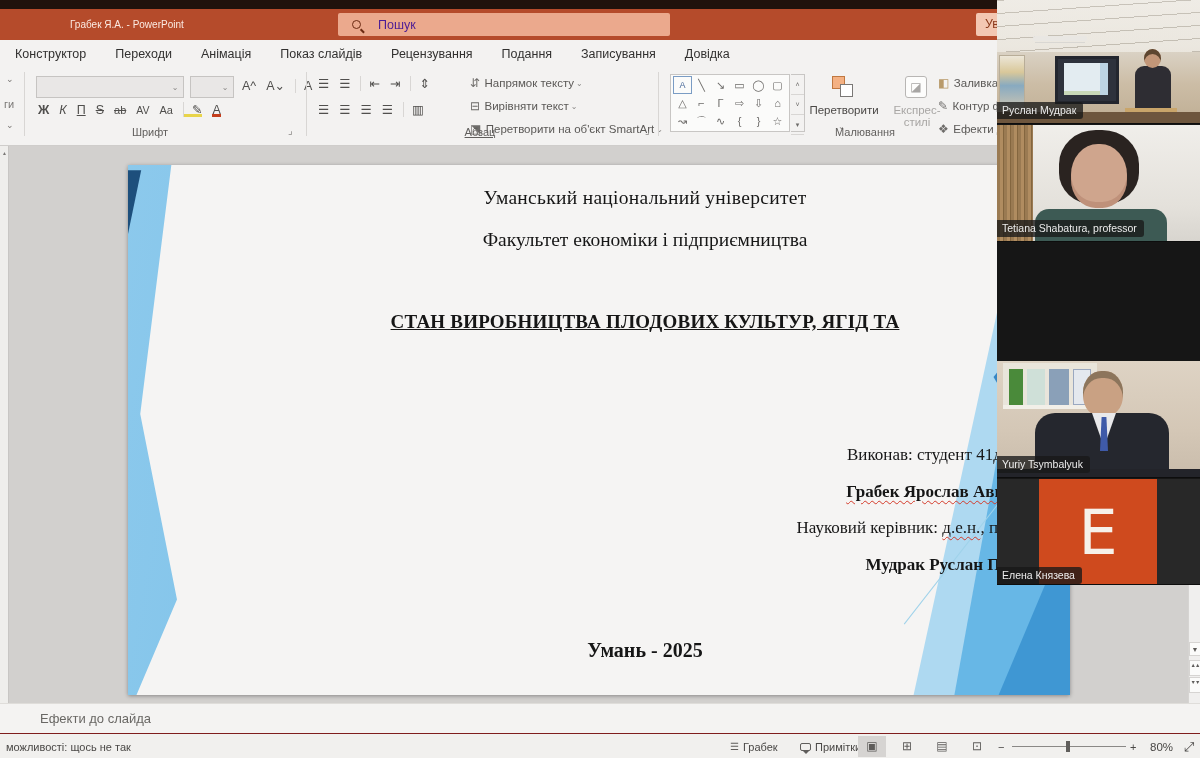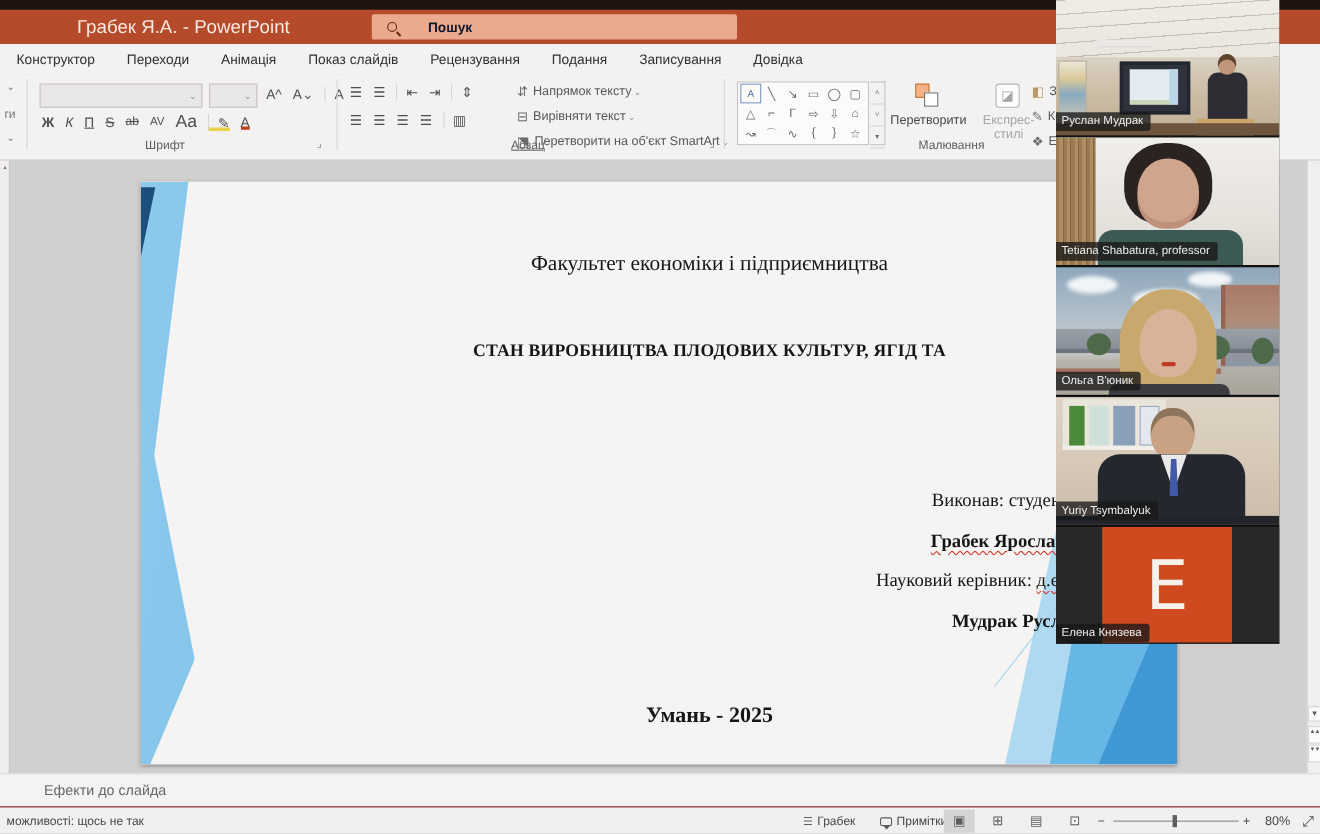--- a/index.html
+++ b/index.html
@@ -3,25 +3,25 @@
 <meta charset="utf-8">
 <style>
   * { margin:0; padding:0; box-sizing:border-box; }
   html,body { width:1200px; height:758px; overflow:hidden; }
   body { font-family:"Liberation Sans", sans-serif; position:relative; background:#d2d0ce; }
   .abs { position:absolute; }
 
   
   #top-strip { left:0; top:0; width:1200px; height:9px; background:#20120c; }
   #titlebar { left:0; top:9px; width:1200px; height:31px; background:#b54b2b; }
-  #tb-title { left:70px; top:0; height:27px; line-height:31px; color:#fbeae2; font-size:17px; }
+  #tb-title { left:70px; top:0; height:27px; line-height:31px; color:#fbeae2; font-size:10px; }
   #search-box { left:338px; top:4px; width:332px; height:23px; background:#eba98d; border-radius:2px; display:flex; align-items:center; }
   .mag { width:9px; height:9px; border:1.6px solid #6b2a12; border-radius:50%; margin-left:14px; position:relative; flex:none; }
   .mag::after { content:""; position:absolute; width:5px; height:1.6px; background:#6b2a12; transform:rotate(45deg); left:7px; top:9px; }
-  #search-ph { margin-left:28px; color:#0f172a; font-size:12.5px;font-weight:bold; }
+  #search-ph { margin-left:17px; color:#4c1d95; font-size:12.5px; }
   #signin-btn { left:976px; top:4px; width:44px; height:23px; background:#f3c7b2; border-radius:2px; color:#8a3a1c; font-size:12.5px; text-align:left; padding:4px 0 0 9px; }
 
   
   #tabsbar { left:0; top:40px; width:1200px; height:28px; background:#f3f2f1; display:flex; align-items:center; padding-left:15px; gap:29px; }
   .rtab { font-size:12.5px; color:#323130; white-space:nowrap; }
 
   
   #ribbon { left:0; top:68px; width:1200px; height:78px; background:#f3f2f1; border-bottom:1px solid #cfcdcb; }
   .gdiv { position:absolute; top:4px; height:64px; width:1px; background:#d8d6d4; }
   .glabel { position:absolute; top:58px; font-size:11px; color:#605e5c; text-align:center; }
@@ -55,21 +55,21 @@
   #dec-right { right:0; top:0; width:170px; height:530px; overflow:hidden; }
   #dec-r1 { left:0; top:0; width:170px; height:530px; background:#aed9f1; clip-path:polygon(76% 0,100% 0,100% 100%,8% 100%); }
   #dec-r2 { left:0; top:0; width:170px; height:530px; background:#5fb2e4; opacity:.9; clip-path:polygon(88% 0,100% 0,100% 100%,32% 100%); }
   #dec-r3 { left:0; top:0; width:170px; height:530px; background:#2277bb; opacity:.85; clip-path:polygon(55% 40%,100% 22%,100% 64%); }
   #dec-r4 { left:0; top:0; width:170px; height:530px; background:#3f97d3; clip-path:polygon(58% 100%,100% 68%,100% 100%); }
   #dec-line { left:-40px; top:368px; width:230px; height:1px; background:#9fd2ea; transform:rotate(-52deg); }
 
   .stext { position:absolute; left:100px; right:8px; text-align:center; font-family:"Liberation Serif", serif; color:#161616; }
   #sl-uni { top:22px; font-size:19.5px; letter-spacing:.3px; }
   #sl-fac { top:64px; font-size:19.5px; }
-  #sl-t1 { top:146px; font-size:16px; font-weight:bold; letter-spacing:.2px; }
+  #sl-t1 { top:146px; font-size:19px; font-weight:bold; letter-spacing:.2px;text-decoration:underline; }
   #sl-t2 { top:189px; font-size:21.5px; font-weight:bold; letter-spacing:.2px; }
   .scred { position:absolute; left:300px; right:44px; text-align:right; font-family:"Liberation Serif", serif; font-size:17px; color:#161616; }
   #sl-c1 { top:280px; }
   #sl-c2 { top:317px; font-weight:bold; text-decoration:underline wavy #d43a2a 1px; text-underline-offset:3px; }
   #sl-c3 { top:353px; }
   #sl-c3 .wavy { text-decoration:underline wavy #d43a2a 1px; text-underline-offset:3px; }
   #sl-c4 { top:390px; font-weight:bold; }
   #sl-foot { top:474px; font-size:20px; font-weight:bold; }
 
   #vscroll { position:absolute; left:1188px; top:0; width:12px; height:557px; background:#f0efee; border-left:1px solid #d6d4d2; }
@@ -86,21 +86,21 @@
   .sb { position:absolute; top:0; height:25px; display:flex; align-items:center; gap:4px; }
   .sbic { font-size:10px; color:#5f5d5b; }
   .bubble { width:11px; height:8px; border:1.2px solid #5f5d5b; border-radius:2px; position:relative; }
   .bubble::after { content:""; position:absolute; left:2px; top:7px; border:3px solid transparent; border-top-color:#5f5d5b; }
   .viewbtn { position:absolute; top:2px; width:28px; height:21px; text-align:center; line-height:21px; font-size:12px; color:#5f5d5b; }
   .viewbtn.active { background:#d6d4d2; }
   #zoom-track { position:absolute; left:1012px; top:12px; width:114px; height:1px; background:#8a8886; }
   #zoom-thumb { position:absolute; left:1066px; top:7px; width:4px; height:11px; background:#605e5c; }
 
   
-  #vpanel { left:960px; top:0; width:203px; height:585px; background:#161616; z-index:50; }
+  #vpanel { left:997px; top:0; width:203px; height:585px; background:#161616; z-index:50;border-radius:29px; }
   .tile { position:absolute; left:0; width:203px; overflow:hidden; background:#222; border-bottom:1px solid #0d0d0d; }
   .vlabel { position:absolute; left:0; bottom:4px; background:rgba(24,24,24,.78); color:#ececec; font-size:10.5px; padding:2px 7px 3px 5px; border-radius:0 3px 3px 0; white-space:nowrap; z-index:5; }
   .ph { position:absolute; }
 
   
   #t1 { top:0; height:124px; background:linear-gradient(180deg,#e6e1d9 0%,#dcd5c9 38%,#ccbda6 68%,#bfae94 100%); }
   #t1-ceiling { left:0; top:0; width:203px; height:52px; background:repeating-linear-gradient(176deg,rgba(175,170,160,.55) 0 1px,rgba(245,243,238,.6) 1px 13px); }
   #t1-floor { left:0; top:112px; width:203px; height:12px; background:#6e563e; }
   #t1-banner { left:2px; top:55px; width:26px; height:56px; background:linear-gradient(180deg,#ece6d8 0%,#d9c89a 30%,#88aac0 55%,#cfc6b2 100%); border:1px solid #b8ad98; }
   #t1-proj { left:36px; top:36px; width:54px; height:5px; background:#e9e7e3; border-radius:2px; box-shadow:0 4px 0 -2px #d9d7d3; }
@@ -182,21 +182,21 @@
     <span class="fbtn">A⌄</span>
     <span class="fbtn" style="border-left:1px solid #d8d6d4;padding-left:8px;">A</span>
   </div>
   <div class="btnrow" style="left:38px;top:34px;">
     <span class="fbtn" style="font-weight:bold;">Ж</span>
     <span class="fbtn" style="font-style:italic;">К</span>
     <span class="fbtn" style="text-decoration:underline;">П</span>
     <span class="fbtn" style="text-decoration:line-through;">S</span>
     <span class="fbtn" style="text-decoration:line-through;font-size:11px;">ab</span>
     <span class="fbtn" style="font-size:10.5px;">AV</span>
-    <span class="fbtn" style="font-size:16px;">Aa</span>
+    <span class="fbtn" style="font-size:11px;">Aa</span>
     <span class="fbtn" style="border-left:1px solid #d8d6d4;padding-left:8px;box-shadow:inset 0 -3px 0 #e8d44a;">✎</span>
     <span class="fbtn" style="box-shadow:inset 0 -3px 0 #c43e1c;">A</span>
   </div>
   <div class="glabel" style="left:100px;width:100px;">Шрифт</div>
   <div class="launch" style="left:288px;">⌟</div>
   <div class="gdiv" style="left:306px;"></div>
 
   <div class="btnrow" style="left:318px;top:8px;">
     <span class="fbtn ric">☰</span>
     <span class="fbtn ric">☰</span>
@@ -289,20 +289,21 @@
   <div id="slide">
     <div class="decor" id="dec-left1"></div>
     <div class="decor" id="dec-left2"></div>
     <div class="decor" id="dec-right">
       <div class="decor" id="dec-r1"></div>
       <div class="decor" id="dec-r2"></div>
       <div class="decor" id="dec-r3"></div>
       <div class="decor" id="dec-r4"></div>
       <div class="decor" id="dec-line"></div>
     </div>
+    <div class="stext" id="sl-uni">Уманський національний університет</div>
     <div class="stext" id="sl-fac">Факультет економіки і підприємництва</div>
     <div class="stext" id="sl-t1">СТАН ВИРОБНИЦТВА ПЛОДОВИХ КУЛЬТУР, ЯГІД ТА</div>
     <div class="scred" id="sl-c1">Виконав: студент 41дф-е</div>
     <div class="scred" id="sl-c2">Грабек Ярослав Август</div>
     <div class="scred" id="sl-c3"><span>Науковий керівник: </span><span class="wavy">д.е.н.</span><span>, проф</span></div>
     <div class="scred" id="sl-c4">Мудрак Руслан Петр</div>
     <div class="stext" id="sl-foot">Умань - 2025</div>
   </div>
 
   <div id="vscroll">
@@ -359,36 +360,20 @@
   </div>
 
   <div class="tile" id="t2">
     <div class="ph" id="t2-slats"></div>
     <div class="ph" id="t2-hair"></div>
     <div class="ph" id="t2-face"></div>
     <div class="ph" id="t2-body"></div>
     <div class="vlabel">Tetiana Shabatura, professor</div>
   </div>
 
-  <div class="tile" id="t3">
-    <div class="cloud" style="left:10px;top:8px;width:46px;height:16px;"></div>
-    <div class="cloud" style="left:70px;top:20px;width:60px;height:18px;"></div>
-    <div class="cloud" style="left:120px;top:4px;width:40px;height:14px;"></div>
-    <div class="ph" id="t3-bld2"></div>
-    <div class="ph" id="t3-bld"></div>
-    <div class="tree" style="left:28px;top:60px;width:22px;height:20px;"></div>
-    <div class="tree" style="left:132px;top:62px;width:26px;height:22px;"></div>
-    <div class="tree" style="left:178px;top:64px;width:20px;height:24px;"></div>
-    <div class="ph" id="t3-flow"></div>
-    <div class="ph" id="t3-hair"></div>
-    <div class="ph" id="t3-face"></div>
-    <div class="ph" id="t3-lips"></div>
-    <div class="ph" id="t3-body"></div>
-    <div class="vlabel">Ольга В'юник</div>
-  </div>
 
   <div class="tile" id="t4">
     <div class="ph" id="t4-shelf">
       <div class="book" style="left:6px;width:14px;background:#4a8a3a;"></div>
       <div class="book" style="left:24px;width:18px;background:#cfe0d8;"></div>
       <div class="book" style="left:46px;width:20px;background:#8aa0b8;"></div>
       <div class="book" style="left:70px;width:18px;background:#e4e8ee;border:1px solid #9aa8c0;"></div>
     </div>
     <div class="ph" id="t4-head"></div>
     <div class="ph" id="t4-body"></div>

